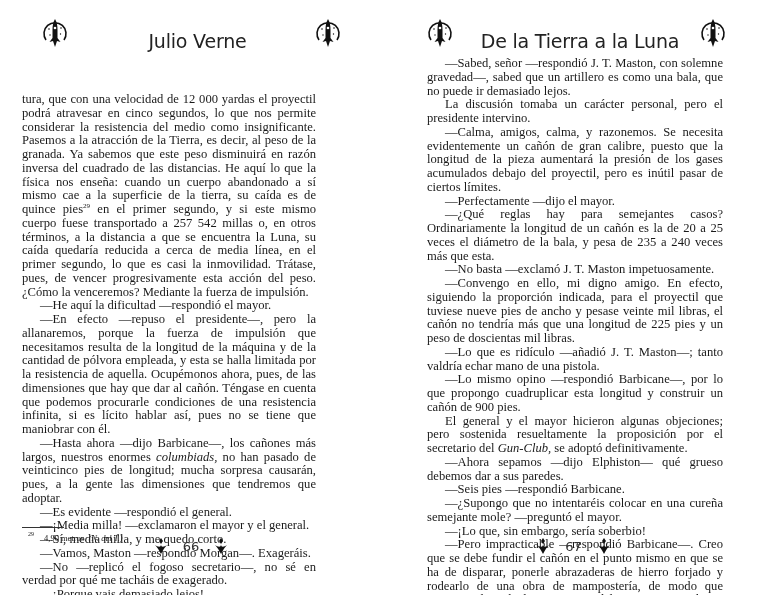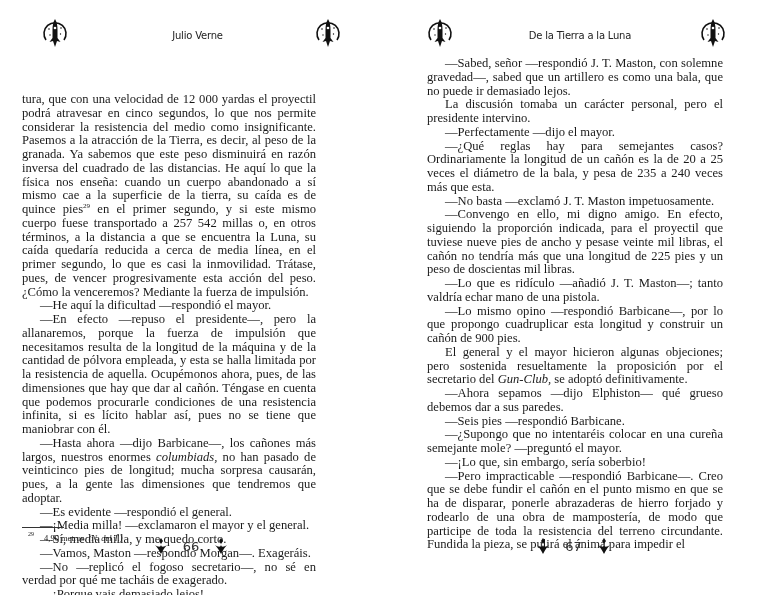--- a/index.html
+++ b/index.html
@@ -1,21 +1,21 @@
 <!DOCTYPE html>
 <html><head>
 <meta charset="utf-8">
 <style>
   html, body { margin: 0; padding: 0; background: #ffffff; }
   body { width: 765px; height: 595px; position: relative; overflow: hidden; font-family: "Liberation Serif", "DejaVu Serif", serif; color: #1a1a1a; }
   .page { position: absolute; top: 0; height: 595px; }
   .page.left { left: 0; width: 382px; }
   .page.right { left: 382px; width: 383px; }
   .header { position: absolute; top: 18px; left: 0; right: 0; height: 36px; }
-  .header .title { position: absolute; top: 12px; left: 0; right: 0; text-align: center; font-family: "DejaVu Sans", sans-serif; font-size: 10px; color: #222; letter-spacing: -0.2px; padding-left: 13px; }
+  .header .title { position: absolute; top: 12px; left: 0; right: 0; text-align: center; font-family: "DejaVu Sans", sans-serif; font-size: 19px; color: #222; letter-spacing: -0.2px; padding-left: 13px; }
   .rocket { position: absolute; top: 0; width: 26px; height: 30px; }
   .left .rocket.a { left: 42px; }
   .left .rocket.b { left: 315px; }
   .right .rocket.a { left: 45px; }
   .right .rocket.b { left: 318px; }
   .body { position: absolute; top: 57px; font-size: 12.6px; line-height: 13.75px; text-align: justify; }
   .left .body { left: 22px; width: 294px; }
   .right .body { left: 45px; width: 296px; }
   .body p { margin: 0; text-indent: 0; }
   .body p.ind { text-indent: 18px; }
@@ -99,20 +99,21 @@
       </svg>
     <div class="title">De la Tierra a la Luna</div>
     <svg class="rocket b">
         <use href="#rocket"></use>
       </svg>
   </div>
 
   <div class="body">
     <p class="ind">—Sabed, señor —respondió J. T. Maston, con solemne gravedad—, sabed que un artillero es como una bala, que no puede ir demasiado lejos.</p>
     <p class="ind">La discusión tomaba un carácter personal, pero el presidente intervino.</p>
+    <p class="ind">—Calma, amigos, calma, y razonemos. Se necesita evidentemente un cañón de gran calibre, puesto que la longitud de la pieza aumentará la presión de los gases acumulados debajo del proyectil, pero es inútil pasar de ciertos límites.</p>
     <p class="ind">—Perfectamente —dijo el mayor.</p>
     <p class="ind">—¿Qué reglas hay para semejantes casos? Ordinariamente la longitud de un cañón es la de 20 a 25 veces el diámetro de la bala, y pesa de 235 a 240 veces más que esta.</p>
     <p class="ind">—No basta —exclamó J. T. Maston impetuosamente.</p>
     <p class="ind">—Convengo en ello, mi digno amigo. En efecto, siguiendo la proporción indicada, para el proyectil que tuviese nueve pies de ancho y pesase veinte mil libras, el cañón no tendría más que una longitud de 225 pies y un peso de doscientas mil libras.</p>
     <p class="ind">—Lo que es ridículo —añadió J. T. Maston—; tanto valdría echar mano de una pistola.</p>
     <p class="ind">—Lo mismo opino —respondió Barbicane—, por lo que propongo cuadruplicar esta longitud y construir un cañón de 900 pies.</p>
     <p class="ind"><span>El general y el mayor hicieron algunas objeciones; pero sostenida resueltamente la proposición por el secretario del </span><em>Gun-Club,</em><span> se adoptó definitivamente.</span></p>
     <p class="ind">—Ahora sepamos —dijo Elphiston— qué grueso debemos dar a sus paredes.</p>
     <p class="ind">—Seis pies —respondió Barbicane.</p>
     <p class="ind">—¿Supongo que no intentaréis colocar en una cureña semejante mole? —preguntó el mayor.</p>

